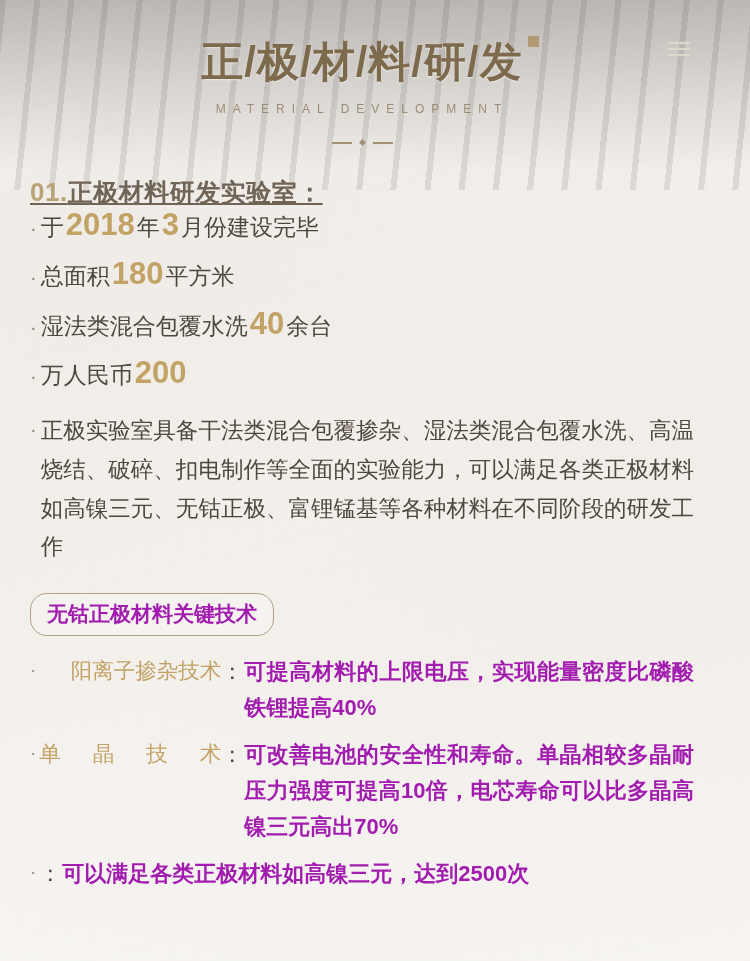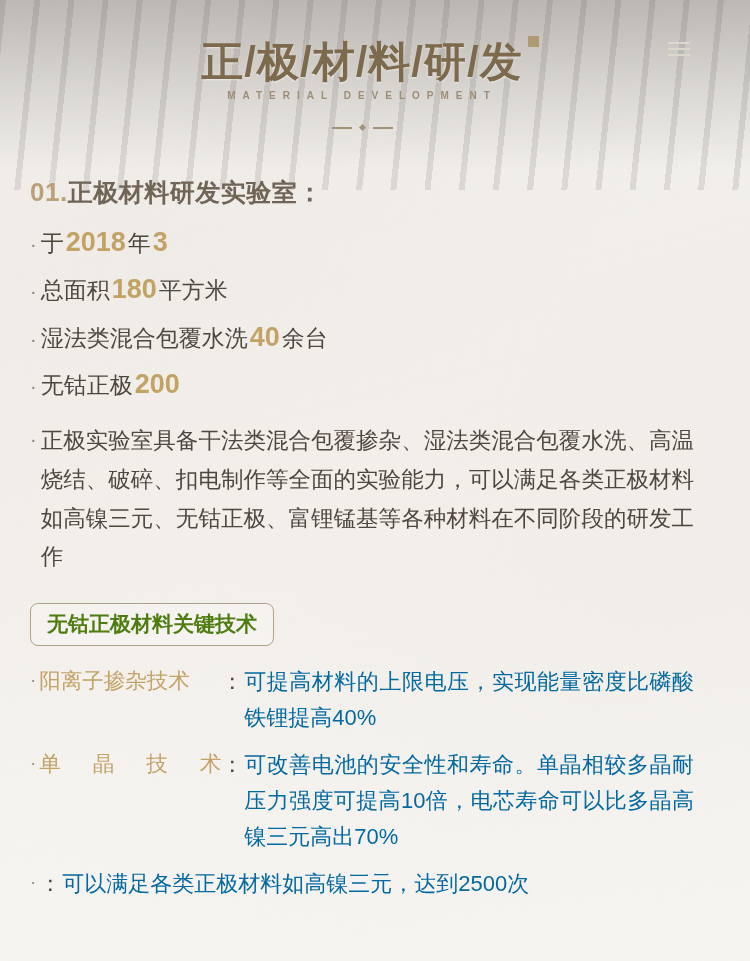--- a/index.html
+++ b/index.html
@@ -68,25 +68,25 @@
   }
   .title-sq {
     position: absolute;
     right: -16px;
     top: 2px;
     width: 11px;
     height: 11px;
     background: #b09a74;
   }
   .title-sub {
-    margin-top: 0;
-    font-size: 10px;
+    margin-top: 12px;
+    font-size: 12px;
     letter-spacing: 7px;
     color: #9c8d77;
-    font-weight: 700;
+    font-weight: 400;
   }
   .divider {
     margin: 24px auto 0;
     display: flex;
     align-items: center;
     justify-content: center;
     gap: 8px;
   }
   .divider .ln {
     width: 20px; height: 2px; background: #a99madd;
@@ -113,22 +113,22 @@
   
   .content {
     padding: 6px 30px 0 30px;
     color: #4a443c;
   }
 
   .section-title {
     font-size: 25px;
     font-weight: bold;
     color: #6f6455;
-    margin-bottom: 18px;
     letter-spacing: .5px;
+    text-decoration: underline;
   }
   .section-title .num {
     color: #b9a178;
     font-size: 26px;
   }
 
   .bullet-line {
     display: flex;
     align-items: baseline;
     font-size: 23px;
@@ -137,21 +137,21 @@
     line-height: 1.45;
   }
   .bullet-line .tick {
     color: #8d8274;
     margin-right: 4px;
     font-size: 20px;
   }
   .hl {
     color: #c2a265;
     font-weight: bold;
-    font-size: 27px;
+    font-size: 31px;
     padding: 0 2px;
     line-height: 1;
   }
 
   .para {
     display: flex;
     font-size: 22.5px;
     line-height: 1.72;
     color: #4e473e;
     margin-top: 20px;
@@ -162,25 +162,25 @@
     margin-right: 4px;
     font-size: 20px;
     flex: 0 0 auto;
   }
   .para .txt { text-align: justify; }
 
   
   .tag {
     display: inline-block;
     border: 1.5px solid #b3a186;
-    border-radius: 8px;
+    border-radius: 17px;
     padding: 6px 16px 7px;
     font-size: 21px;
     font-weight: bold;
-    color: #4d7c0f;
+    color: #a21caf;
     margin-bottom: 18px;
     background: rgba(255,255,255,0.18);
   }
 
   
   .tech-row {
     display: flex;
     align-items: flex-start;
     margin-bottom: 12px;
     font-size: 22px;
@@ -192,34 +192,36 @@
     font-size: 19px;
     line-height: 1.72;
   }
   .tech-key {
     flex: 0 0 auto;
     color: #c2a265;
     width: 182px;
     white-space: nowrap;
     font-size: 21.5px;
     letter-spacing: 0;
+    text-align: right;
   }
   .tech-key.spread {
     display: flex;
     justify-content: space-between;
     width: 182px;
   }
   .tech-colon {
     flex: 0 0 auto;
     color: #4e473e;
     margin-right: 1px;
   }
   .tech-val {
-    color: #0369a1;
+    color: #a21caf;
     text-align: justify;
+    font-weight: bold;
   }
 </style>
 </head>
 <body>
 
 <div class="bg"></div>
 <div class="bg-beams"></div>
 <div class="bg-dark-top"></div>
 
 <div class="page">
@@ -248,20 +250,21 @@
       <span class="num">01.</span><span>正极材料研发实验室：</span>
     </div>
 
     
     <div class="bullet-line">
       <span class="tick">·</span>
       <span>于</span>
       <span class="hl">2018</span>
       <span>年</span>
       <span class="hl">3</span>
+      <span>月份建设完毕</span>
     </div>
 
     
     <div class="bullet-line">
       <span class="tick">·</span>
       <span>总面积</span>
       <span class="hl">180</span>
       <span>平方米</span>
     </div>
 
@@ -269,21 +272,21 @@
     <div class="bullet-line">
       <span class="tick">·</span>
       <span>湿法类混合包覆水洗</span>
       <span class="hl">40</span>
       <span>余台</span>
     </div>
 
     
     <div class="bullet-line">
       <span class="tick">·</span>
-      <span>无钴正极</span>
+      <span>万人民币</span>
       <span class="hl">200</span>
     </div>
 
     
     <div class="para">
       <span class="tick">·</span>
       <span class="txt">正极实验室具备干法类混合包覆掺杂、湿法类混合包覆水洗、高温烧结、破碎、扣电制作等全面的实验能力，可以满足各类正极材料如高镍三元、无钴正极、富锂锰基等各种材料在不同阶段的研发工作</span>
     </div>
 
     

